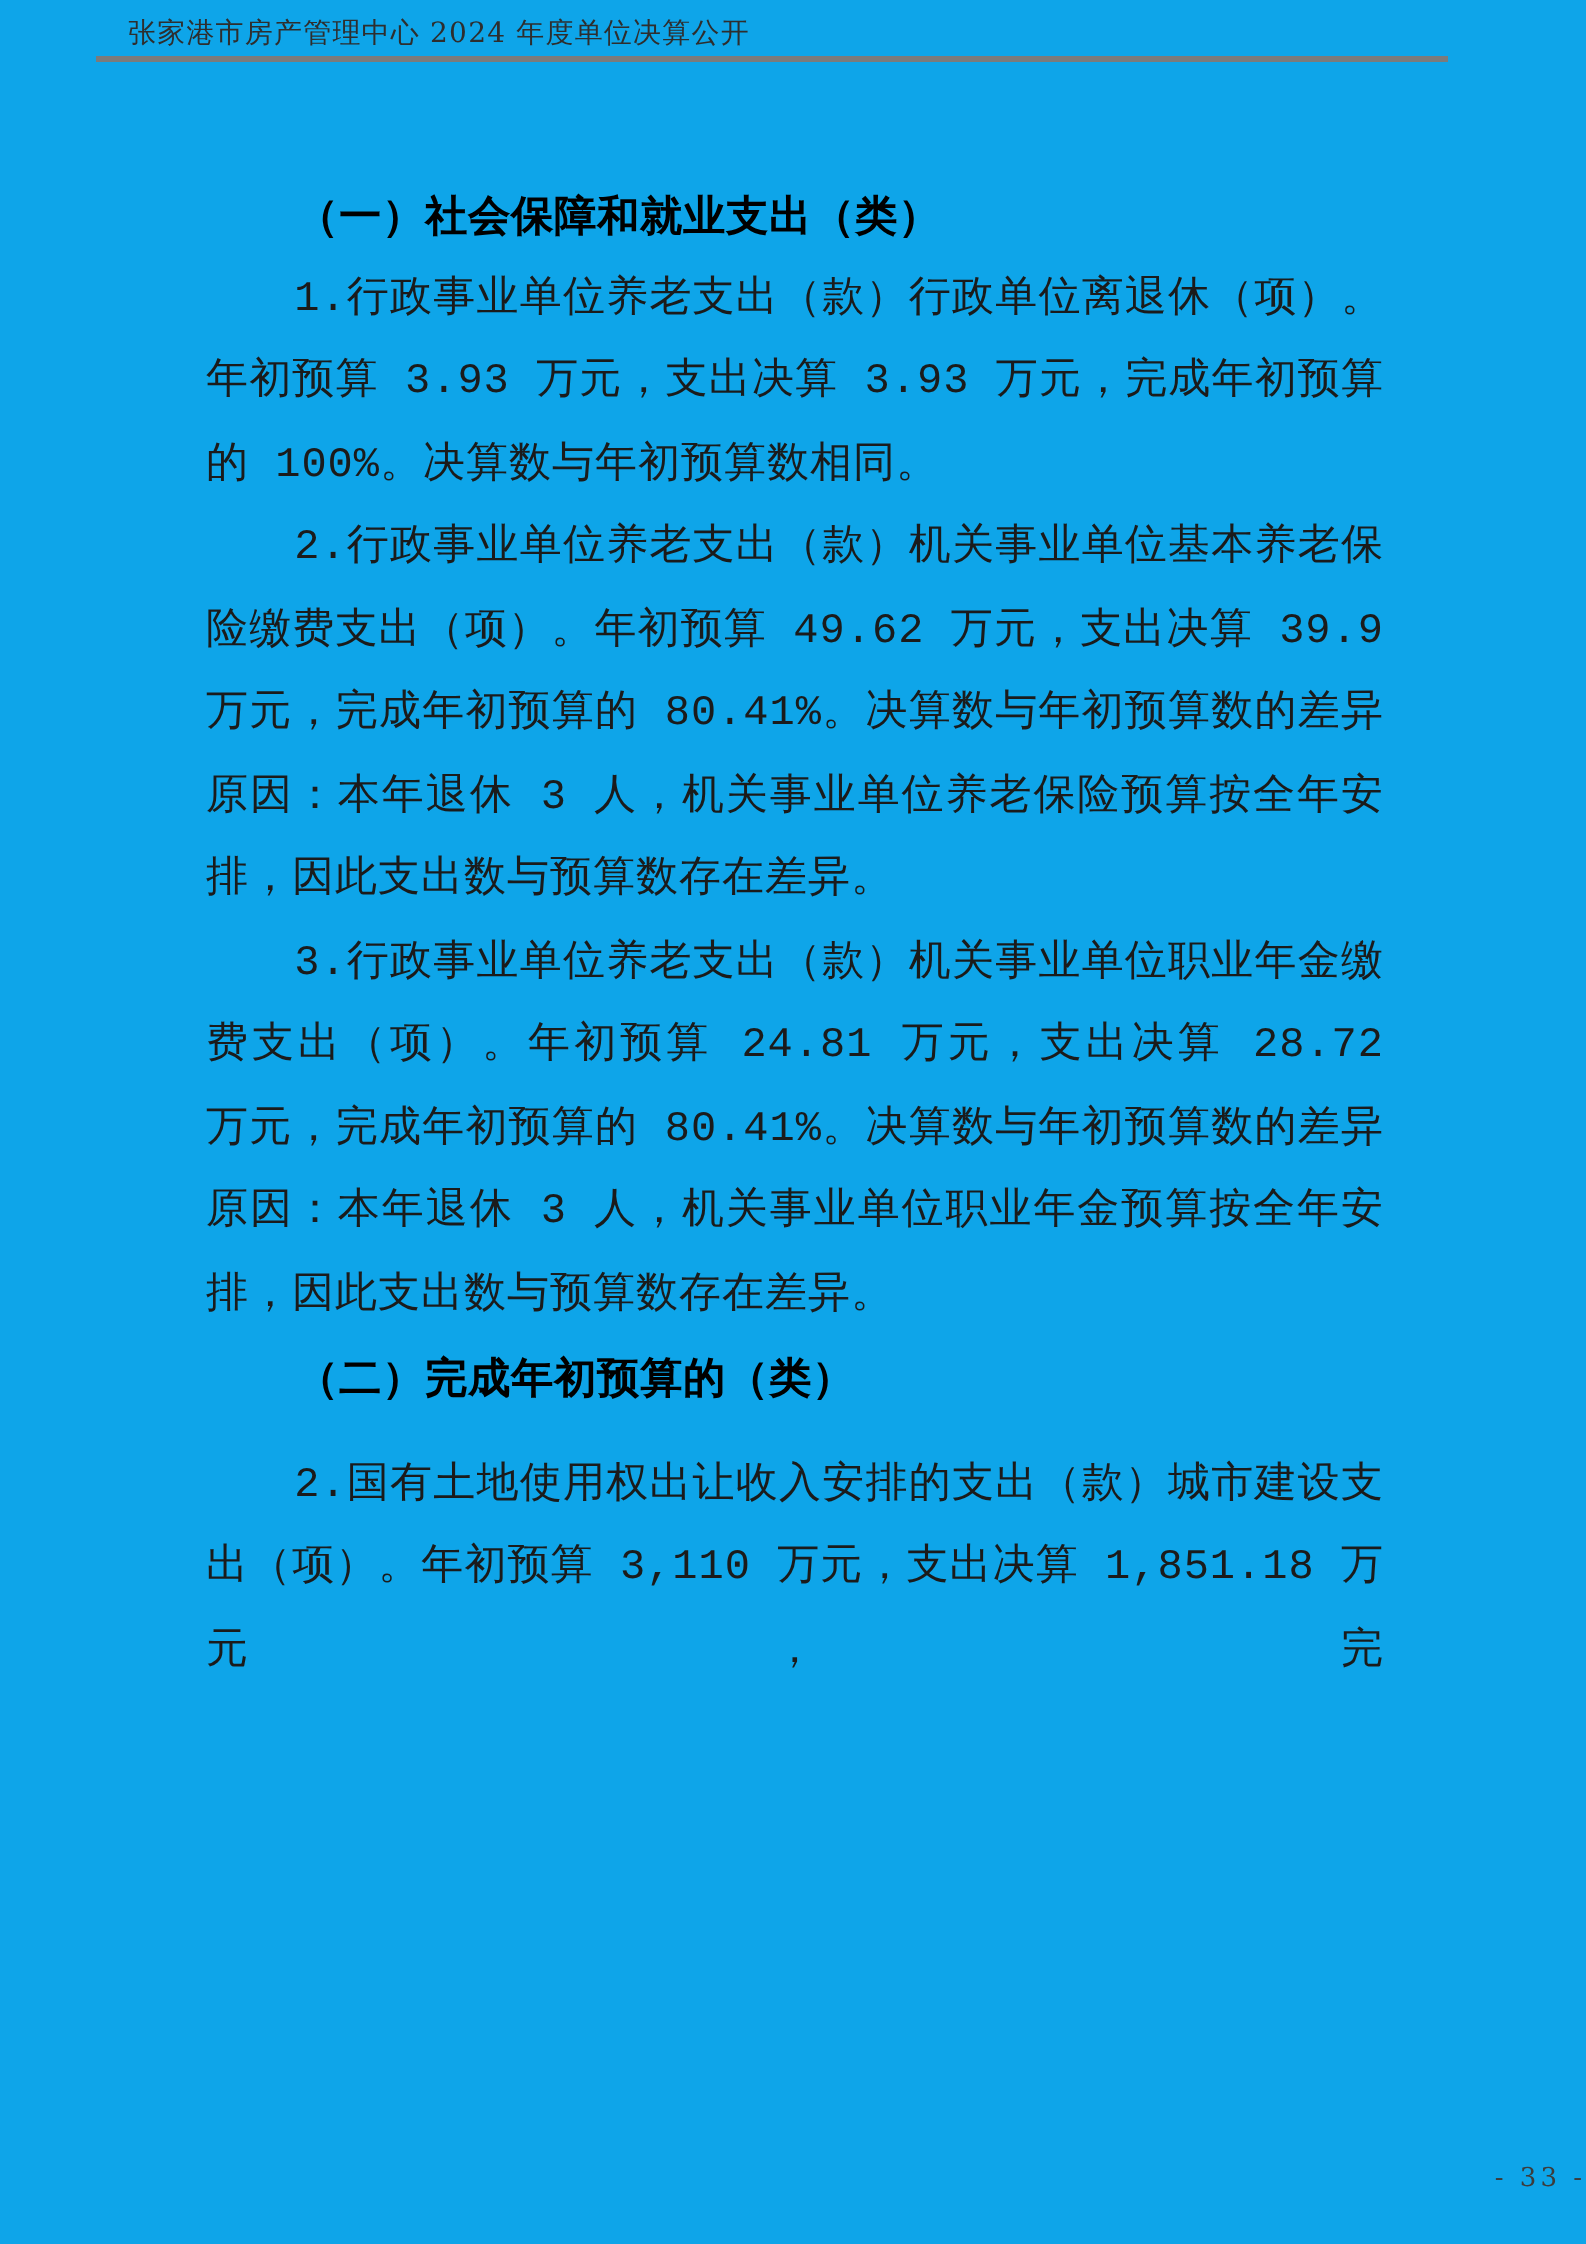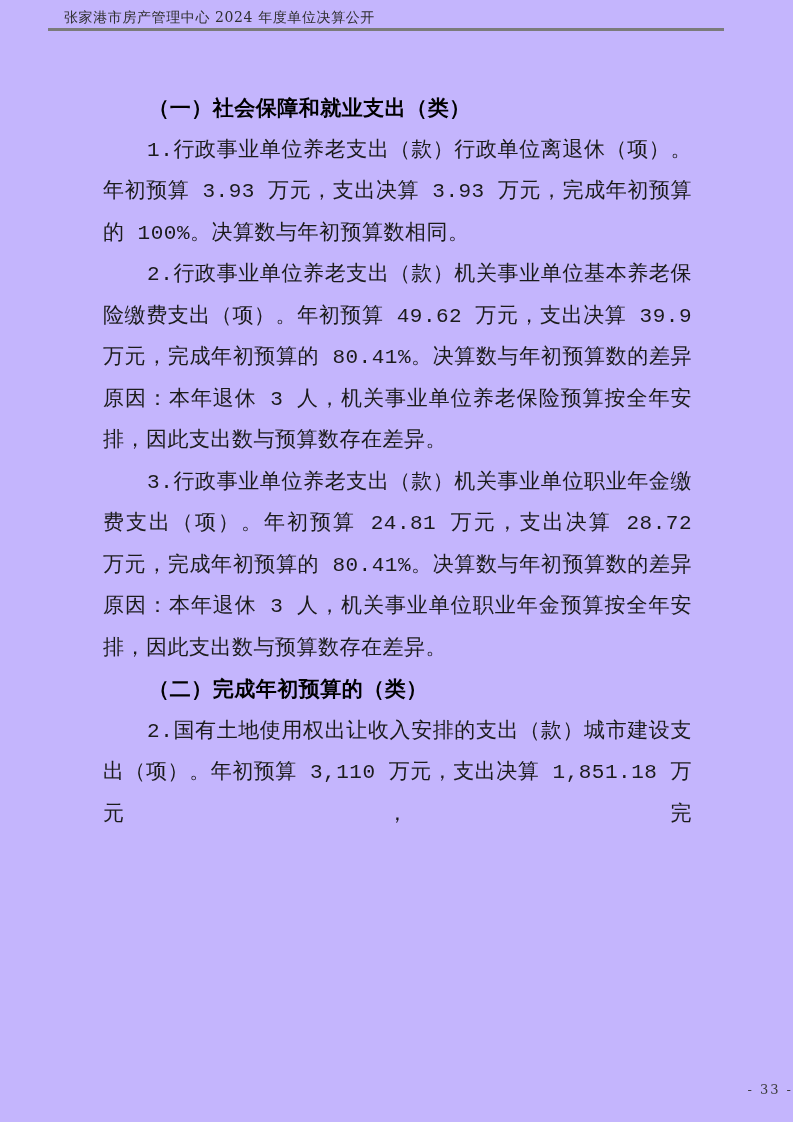--- a/index.html
+++ b/index.html
@@ -4,21 +4,21 @@
 <style>
   html, body {
     margin: 0;
     padding: 0;
     background: #ffffff;
   }
   .page {
     position: relative;
     width: 793px;
     height: 1122px;
-    background: #c4b5fd;
+    background: #0ea5e9;
     overflow: hidden;
     font-family: "DejaVu Serif", "Liberation Serif", serif;
   }
   .header-title {
     position: absolute;
     left: 64px;
     top: 9px;
     font-size: 14px;
     line-height: 16px;
     color: #2e2e2e;
@@ -44,31 +44,32 @@
     letter-spacing: 0.5px;
   }
   .doc-body h2 {
     margin: 0;
     font-size: 21px;
     line-height: 41.5px;
     font-weight: bold;
     color: #000000;
     text-indent: 2.15em;
     text-align: left;
-    font-family: Liberation Serif, serif;
+    font-family: Liberation Sans, sans-serif;
   }
   .doc-body p {
     margin: 0;
     text-indent: 2.1em;
     text-align: justify;
     text-align-last: left;
     font-family: Liberation Mono, monospace;
   }
   .doc-body p.continued {
     text-align-last: justify;
+    margin-top: 12px;
   }
   .footer {
     position: absolute;
     left: 0;
     top: 1082px;
     width: 100%;
     text-align: right;
     font-size: 13px;
     color: #3c3c3c;
     letter-spacing: 2px;

